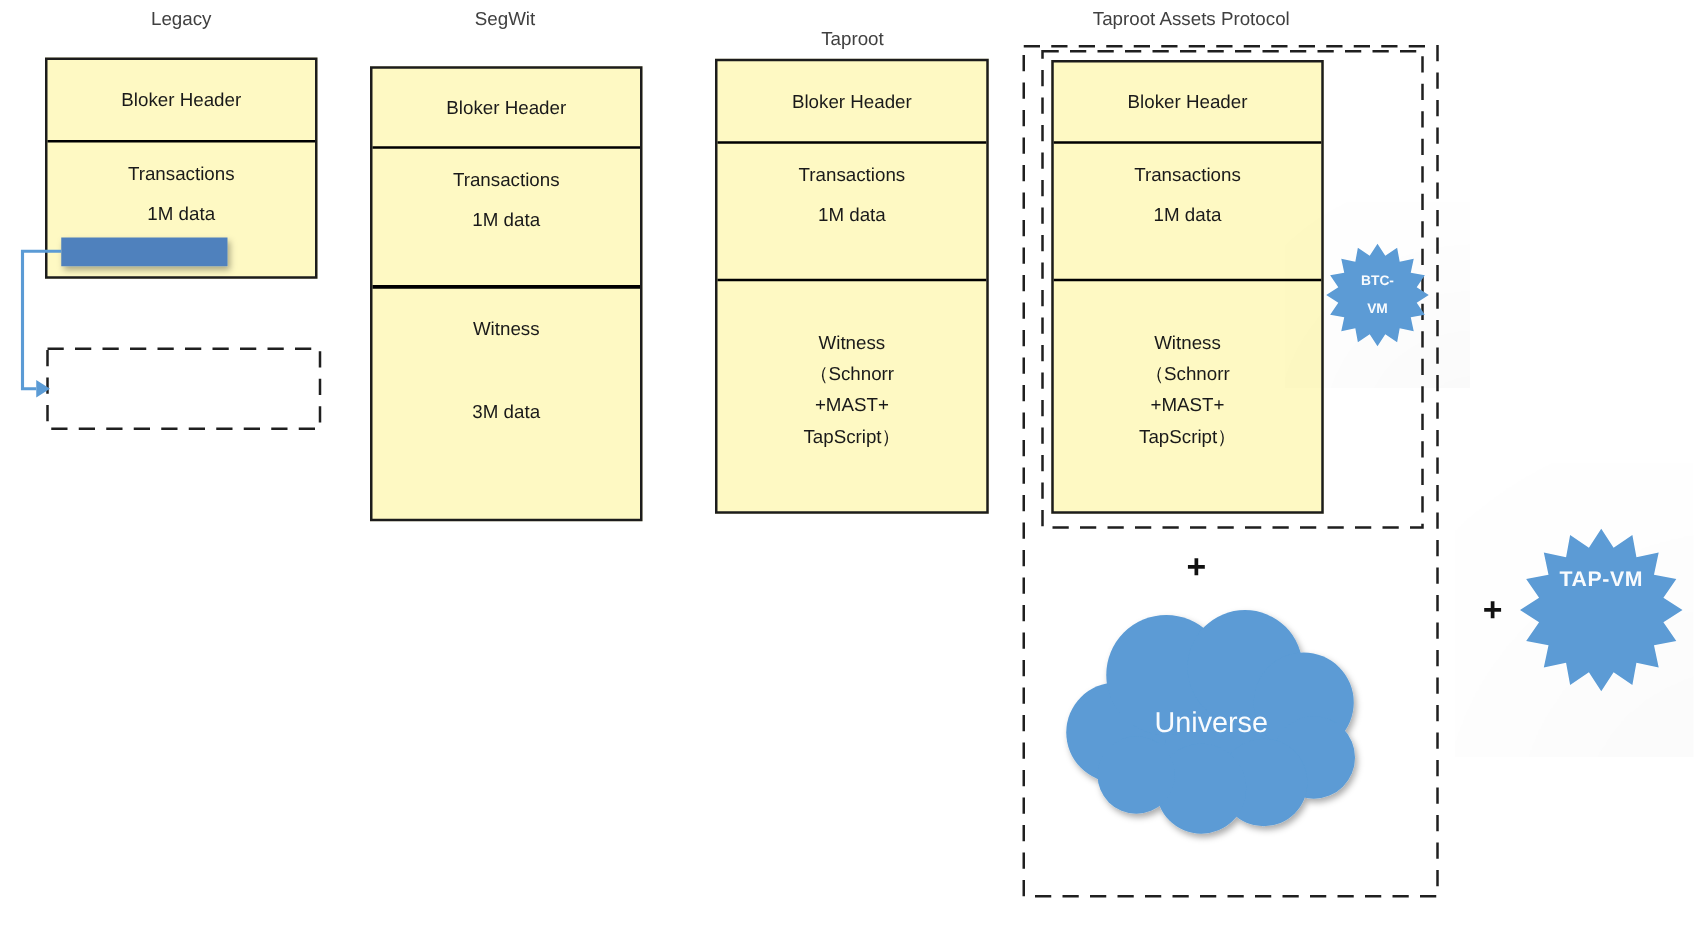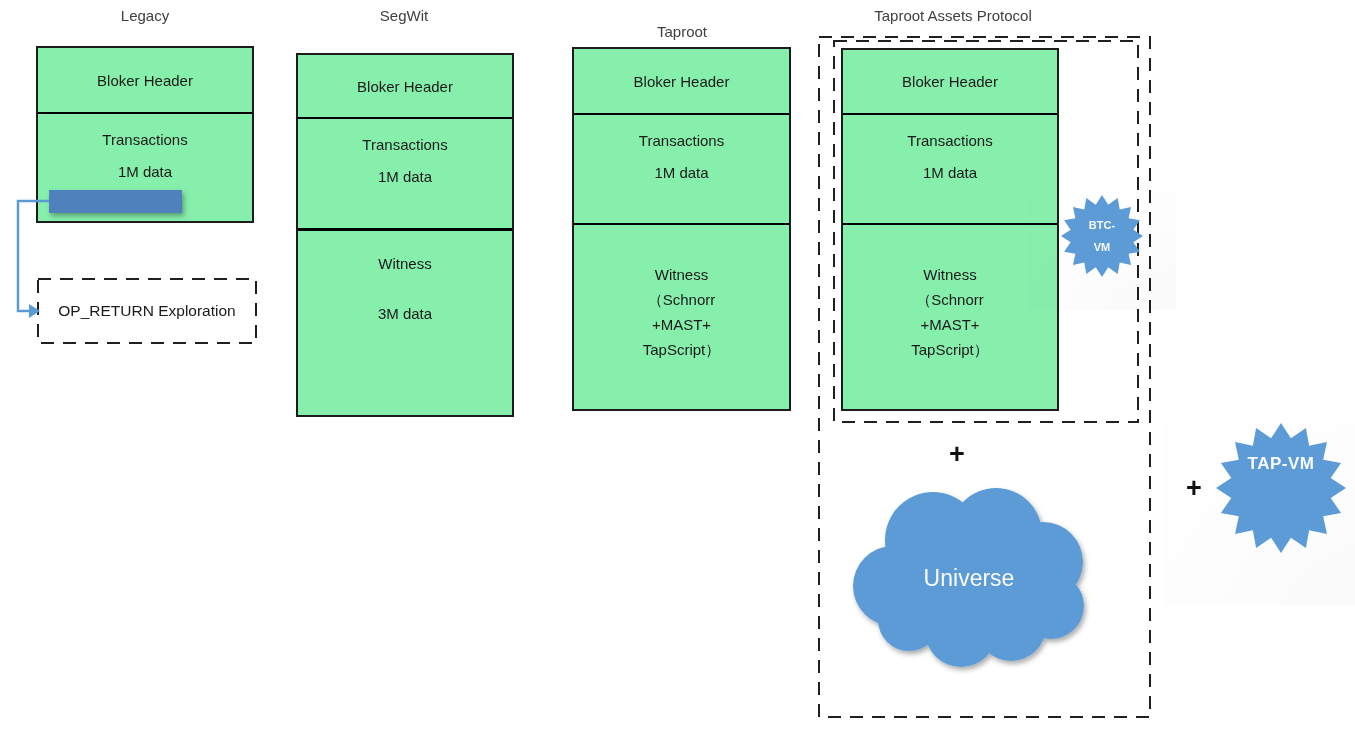--- a/index.html
+++ b/index.html
@@ -5,32 +5,32 @@
   html,body{margin:0;padding:0;background:#ffffff;}
   .canvas{
     position:relative;width:1355px;height:743px;background:#ffffff;overflow:hidden;
     font-family:"Liberation Sans",sans-serif;color:#1a1a1a;
   }
   .col-title{
     position:absolute;transform:translateX(-50%);font-size:15px;white-space:nowrap;
     color:#404040;z-index:1;
   }
   .block{
-    position:absolute;box-sizing:border-box;border:2px solid #1c1c1c;background:#86efac;
+    position:absolute;box-sizing:border-box;border:2px solid #1c1c1c;background:#fef9c3;
     z-index:2;font-size:15px;
   }
   .sec{box-sizing:border-box;text-align:center;}
   .sec + .sec{border-top:2px solid #000000;}
   .sec.thick{border-top-width:3px;}
   .sec.header{display:flex;align-items:center;justify-content:center;}
   .sec.tx{padding-top:10px;}
   .sec.tx .line{line-height:32px;}
   .sec.wit2{padding-top:18px;}
   .sec.wit2 .line{line-height:30px;}
-  .sec.wit2 .line + .line{margin-top:20px;}
+  .sec.wit2 .line + .line{margin-top:36px;}
   .sec.wit4{padding-top:37px;}
   .sec.wit4 .line{line-height:25px;}
   .overlay{position:absolute;left:0;top:0;z-index:5;pointer-events:none;}
   .shape-label{
     position:absolute;z-index:6;transform:translate(-50%,-50%);text-align:center;
     color:rgba(255,255,255,0.96);white-space:nowrap;
   }
   .lbl-universe{font-size:23px;}
   .lbl-btcvm{font-size:11px;font-weight:600;line-height:22px;}
   .lbl-tapvm{font-size:17px;font-weight:600;letter-spacing:0.5px;}
@@ -56,23 +56,20 @@
   <div class="block" style="left:36px;top:46px;width:218px;height:177px;">
     <div class="sec header" style="height:64px;">
       <span>Bloker Header</span>
     </div>
     <div class="sec tx" style="height:109px;">
       <div class="line">Transactions</div>
       <div class="line">1M data</div>
     </div>
   </div>
 
-  <div class="dashed-label" style="left:38px;top:279px;width:218px;height:64px;">
-    <span>OP_RETURN Exploration</span>
-  </div>
 
   <div class="block" style="left:296px;top:53px;width:218px;height:364px;">
     <div class="sec header" style="height:62px;">
       <span>Bloker Header</span>
     </div>
     <div class="sec tx" style="height:111px;">
       <div class="line">Transactions</div>
       <div class="line">1M data</div>
     </div>
     <div class="sec wit2 thick" style="height:187px;">

